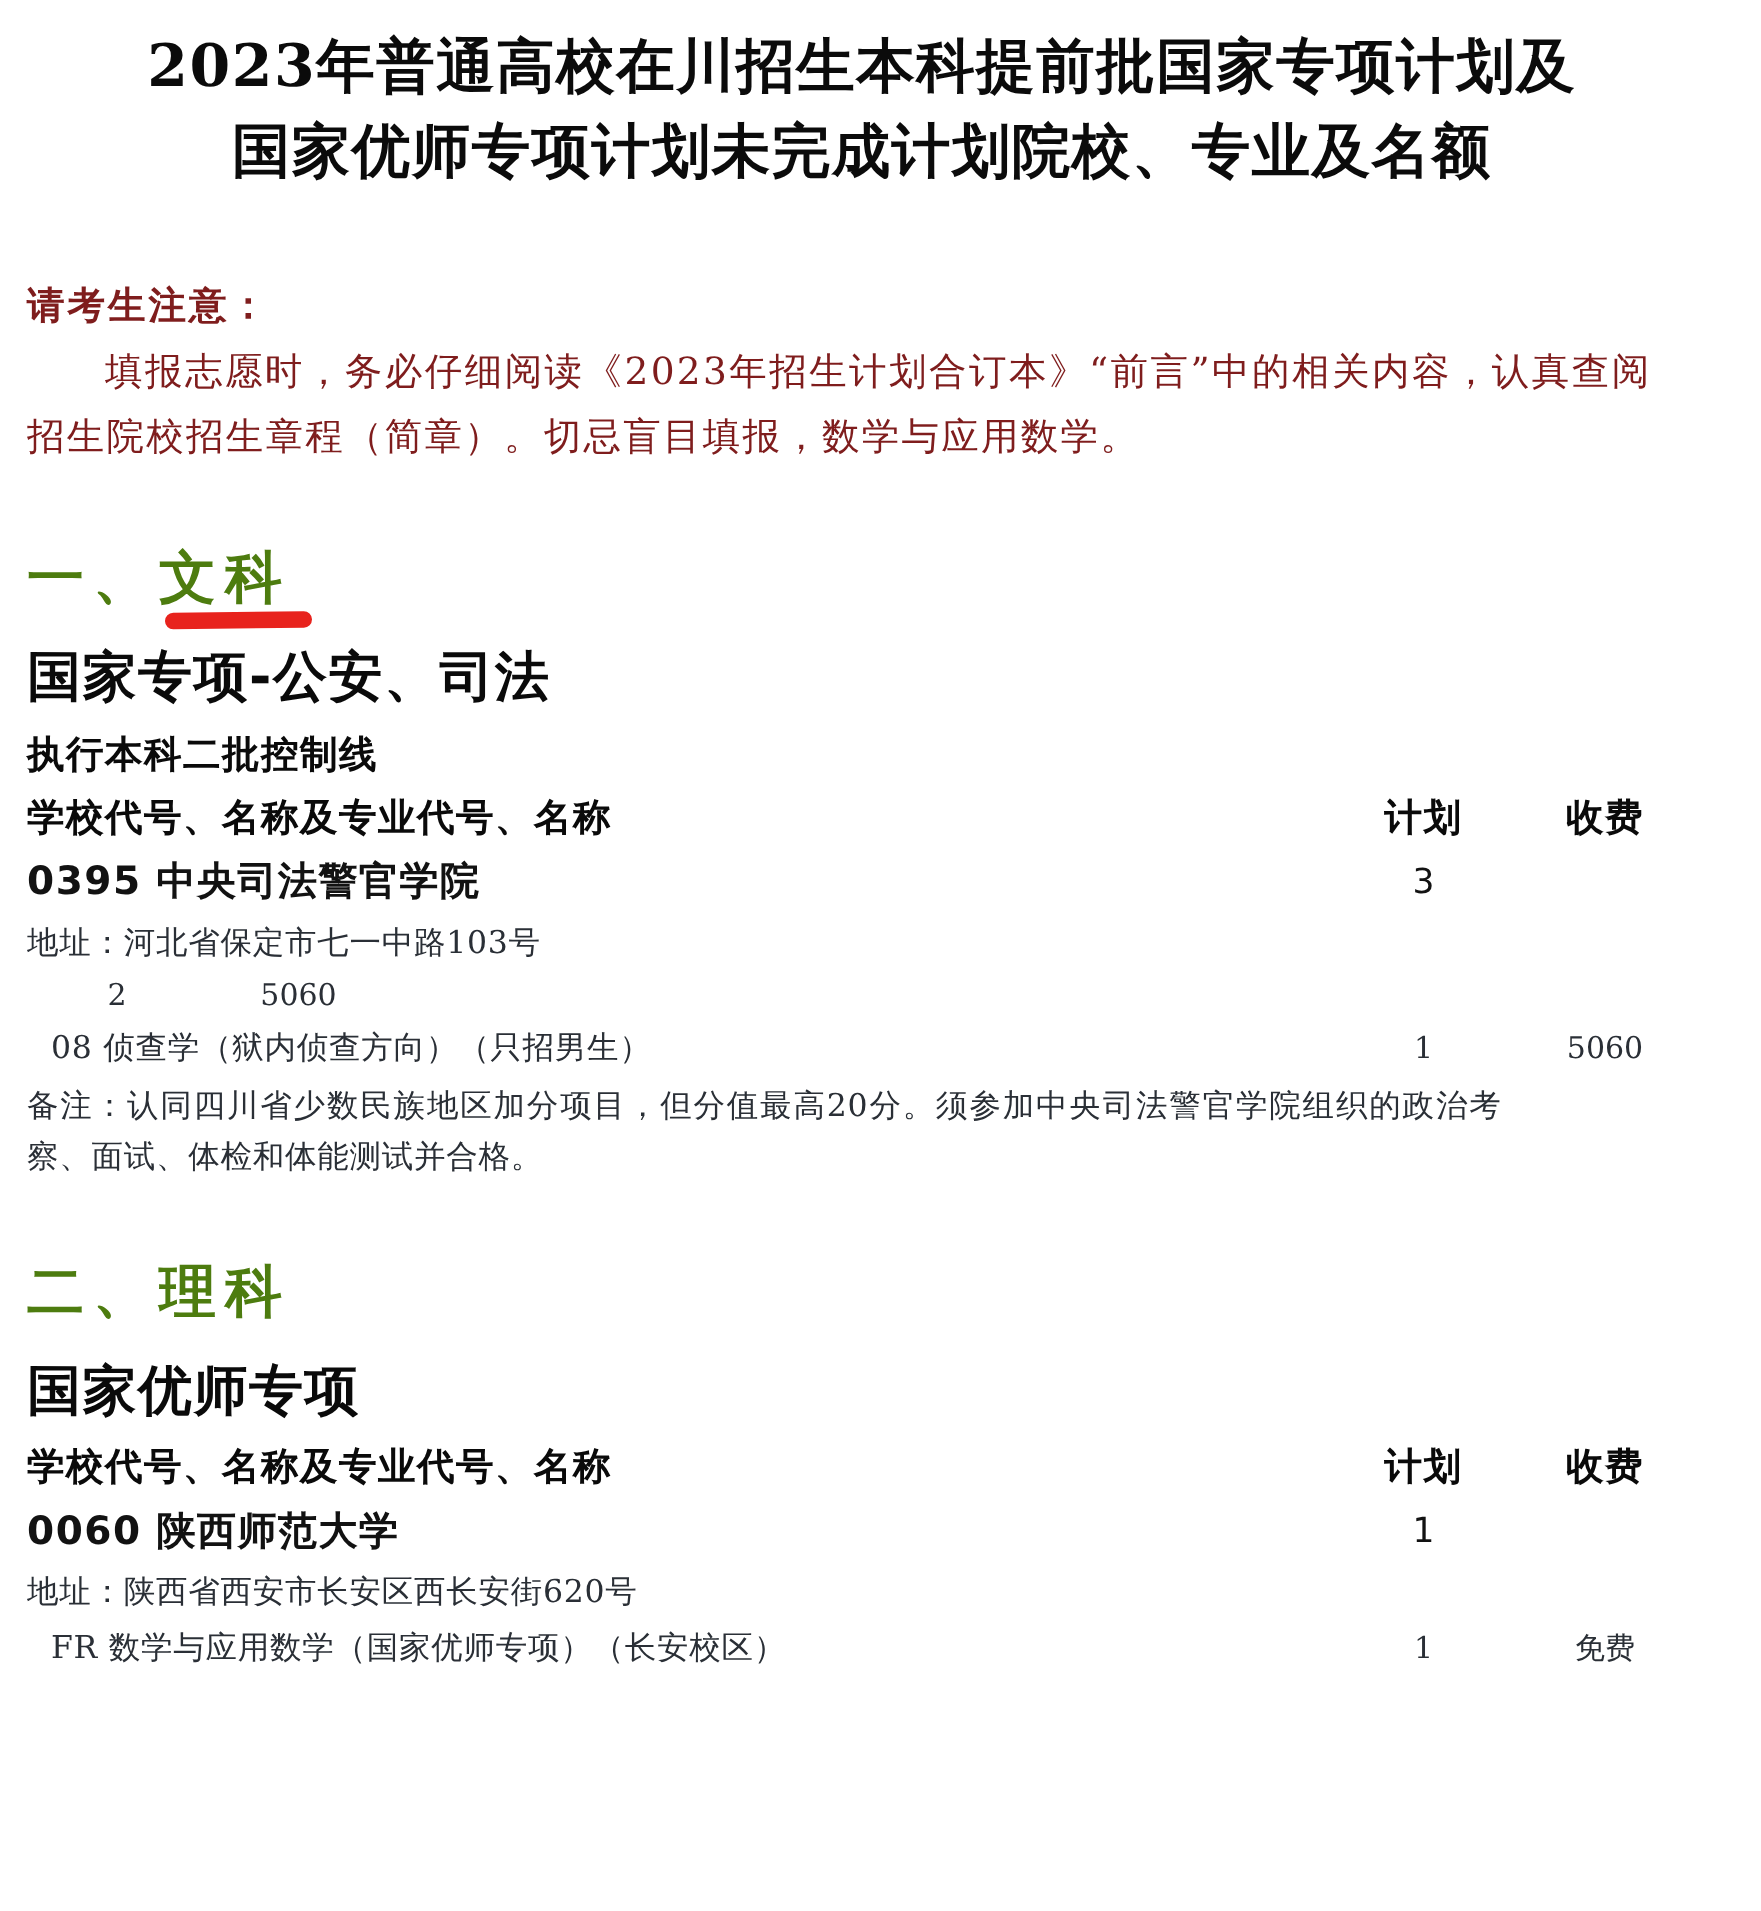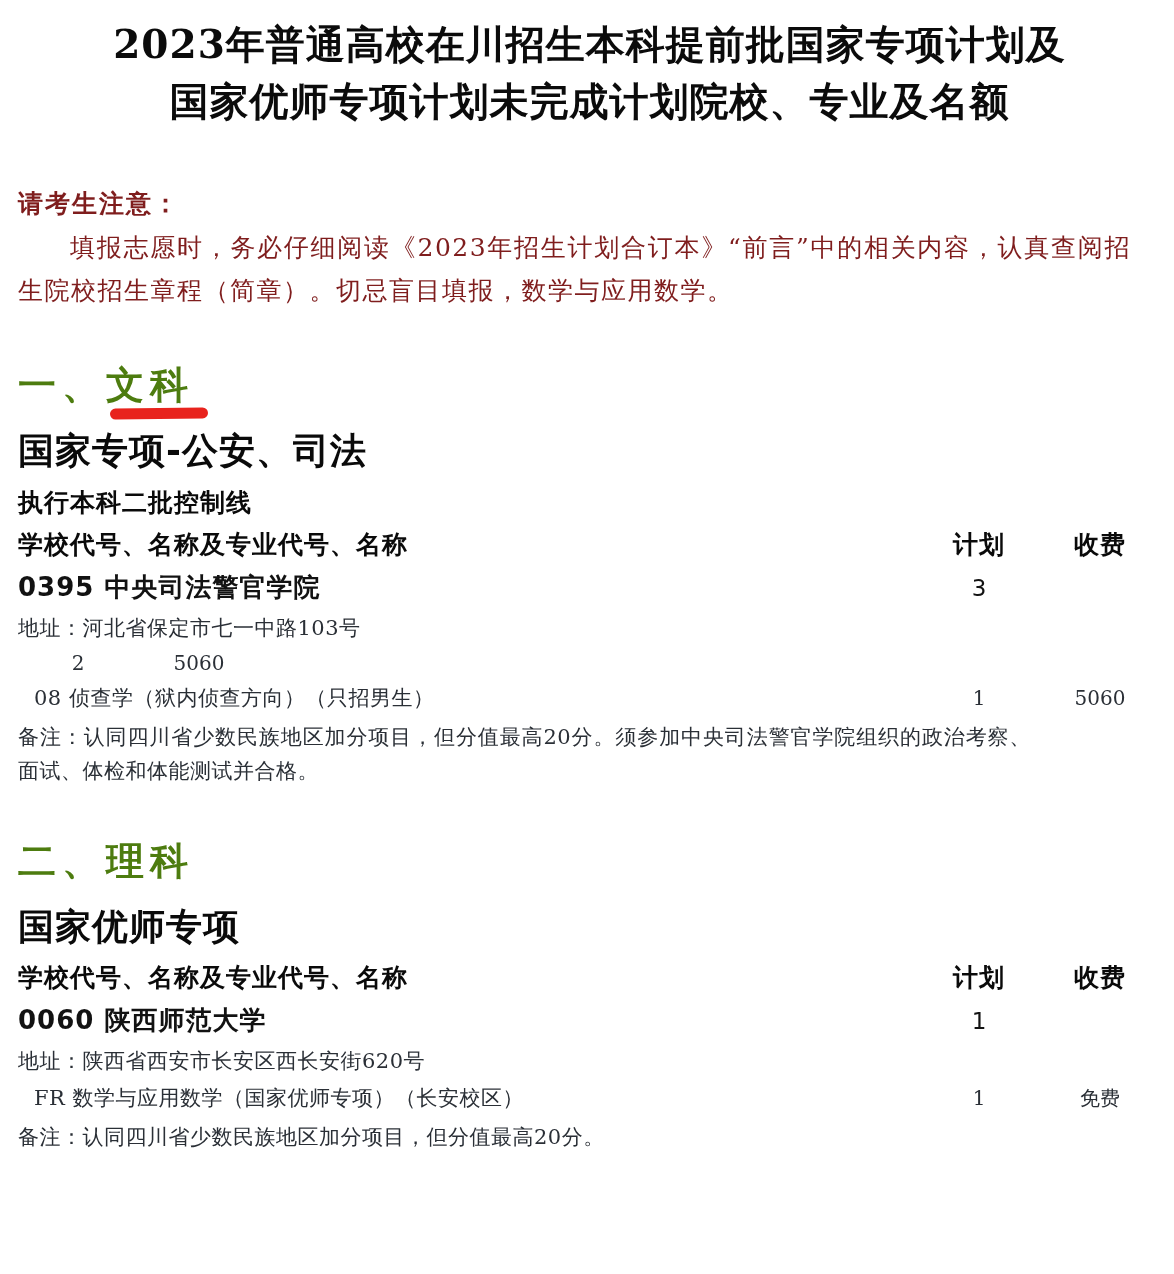--- a/index.html
+++ b/index.html
@@ -13,21 +13,21 @@
     font-family: "DejaVu Sans", "Liberation Sans", sans-serif;
     color: #121212;
     overflow: hidden;
     position: relative;
   }
   .page {
     position: relative;
     width: 1174px;
     height: 1274px;
     box-sizing: border-box;
-    padding: 10px 13px 0 18px;
+    padding: 10px 43px 0 18px;
   }
 
   
   .doc-title {
     text-align: center;
     font-family: "DejaVu Serif", "Liberation Serif", serif;
     font-weight: 700;
     font-size: 39px;
     line-height: 1.45;
     letter-spacing: 1px;
@@ -222,16 +222,15 @@
     <div class="row addr-row">
       <div class="col-name">地址：陕西省西安市长安区西长安街620号</div>
     </div>
 
     <div class="row major-row">
       <div class="col-name">FR  数学与应用数学（国家优师专项）（长安校区）</div>
       <div class="col-plan">1</div>
       <div class="col-fee">免费</div>
     </div>
 
-    <div class="note-row">备注：认同四川省少数民族地区加分项目，但分值最高20分。</div>
   </div>
 
 </div>
 
 </body></html>

